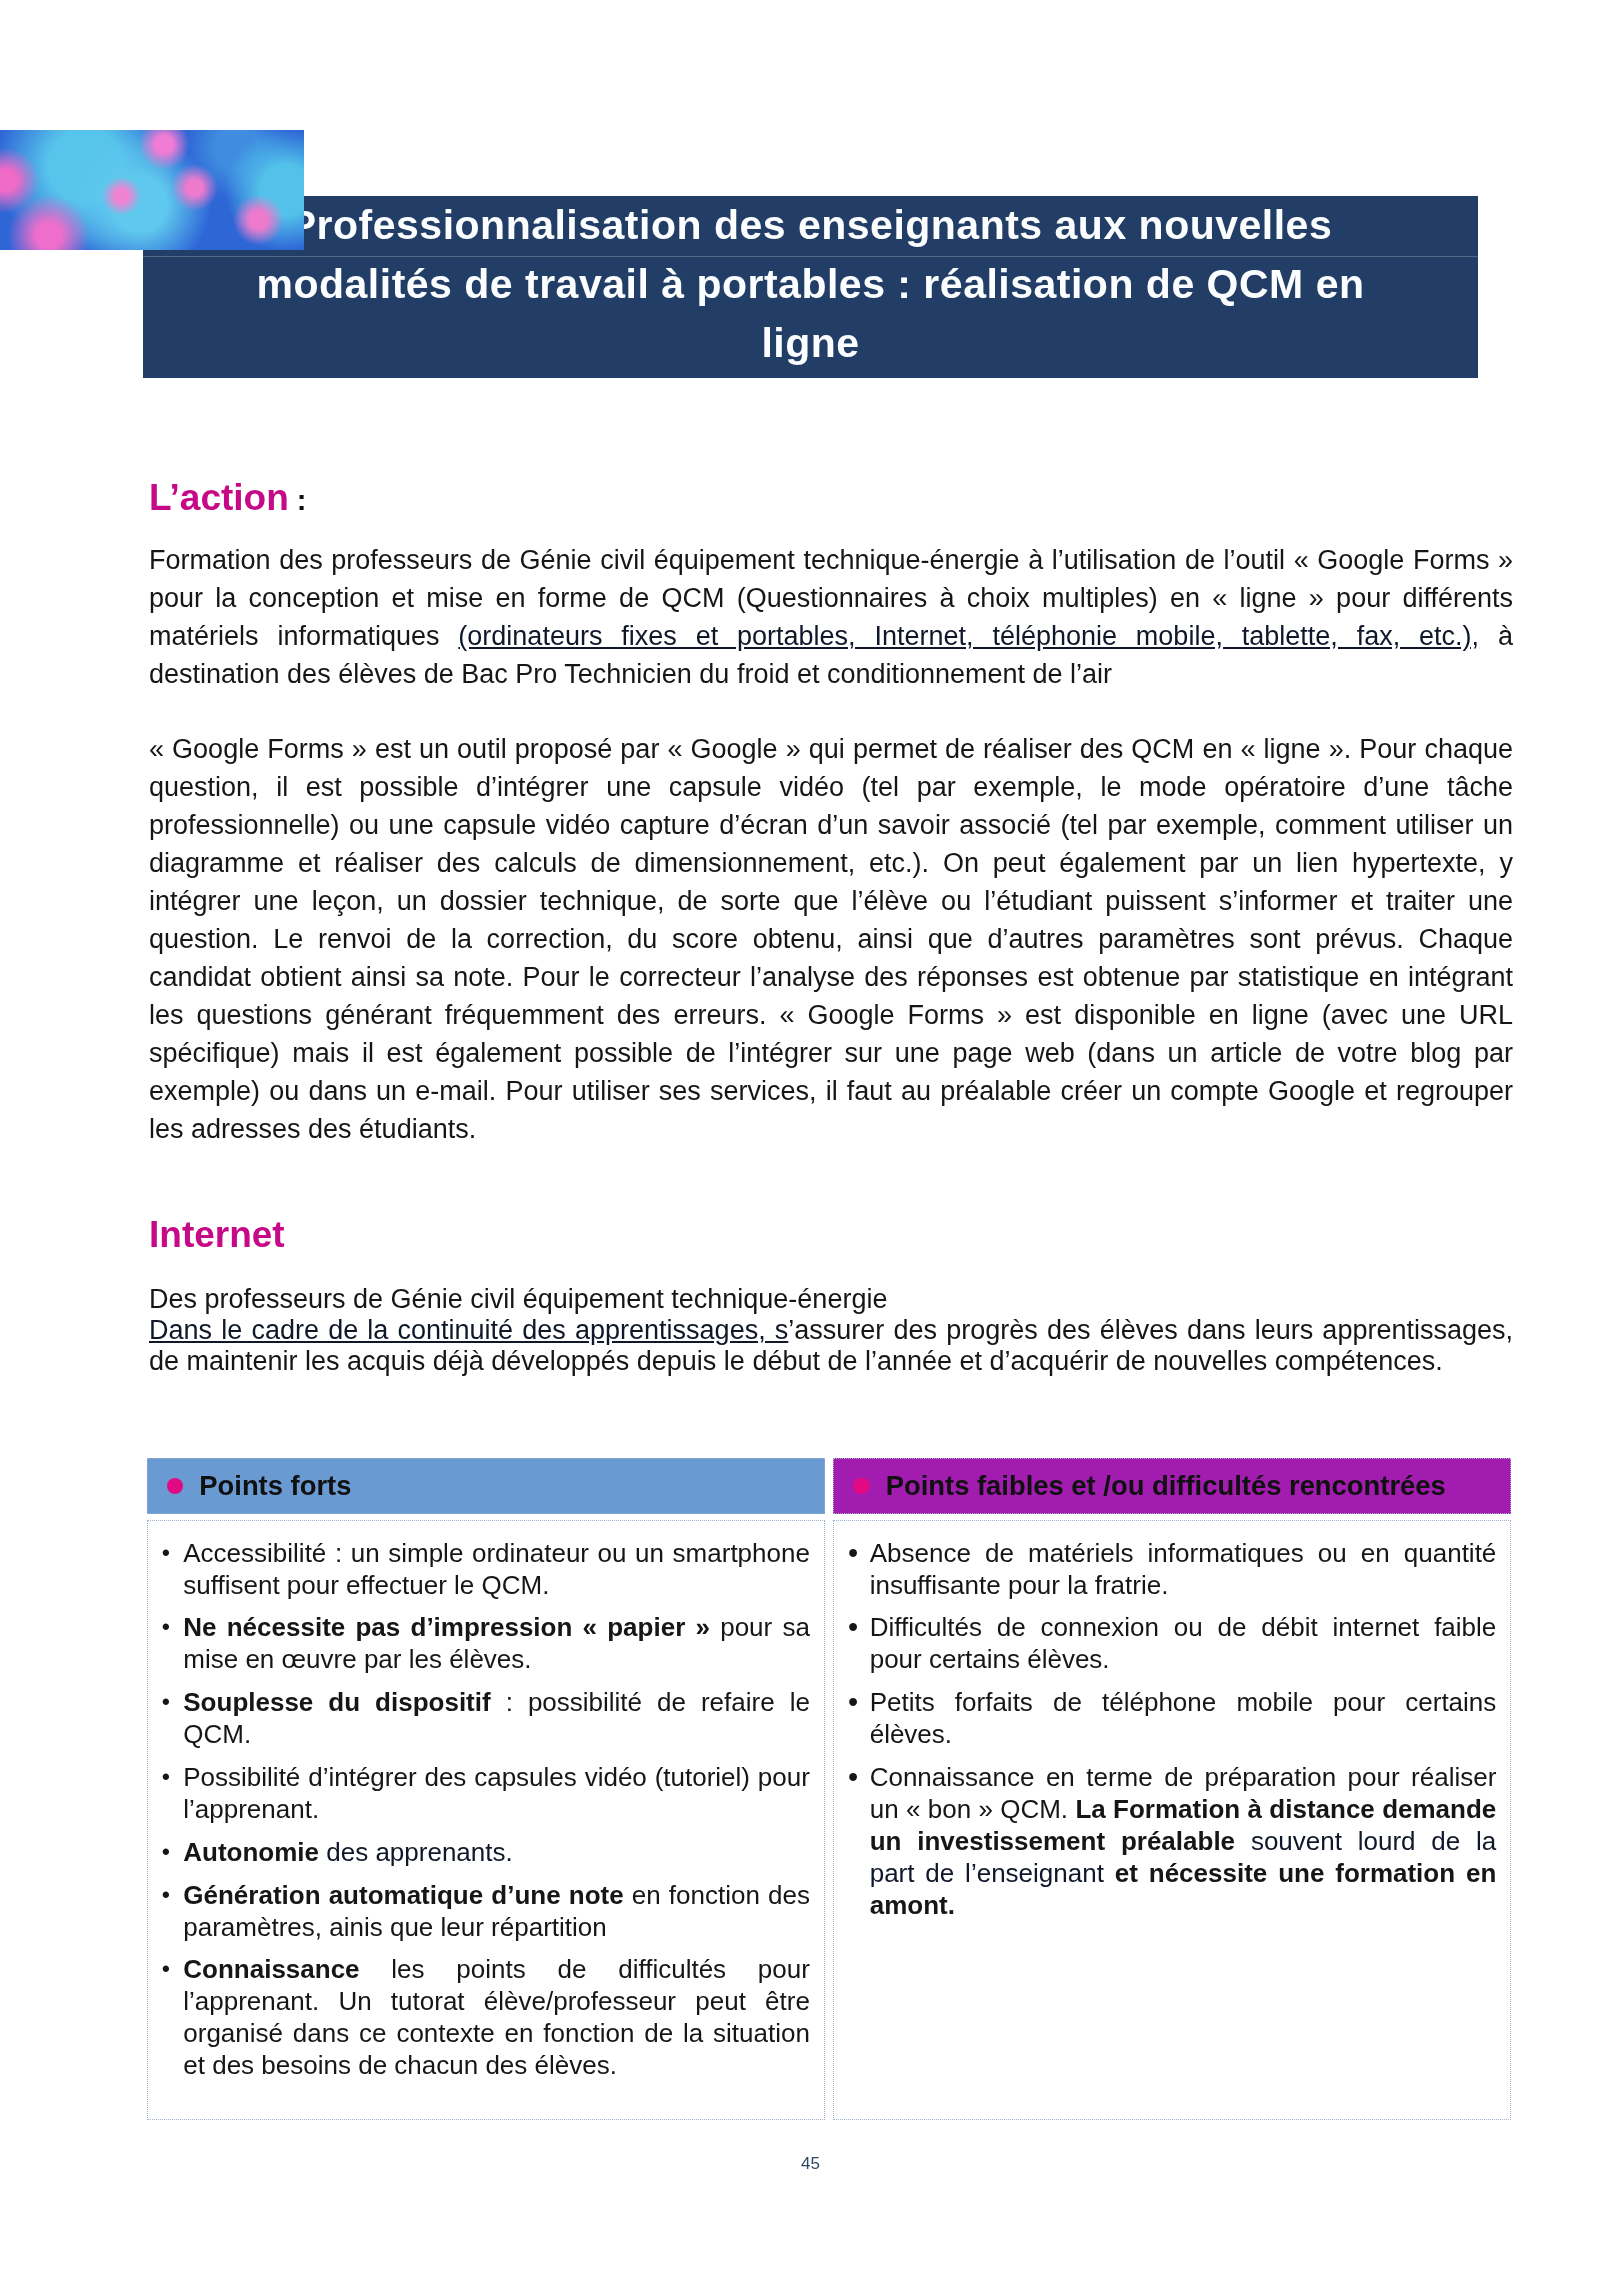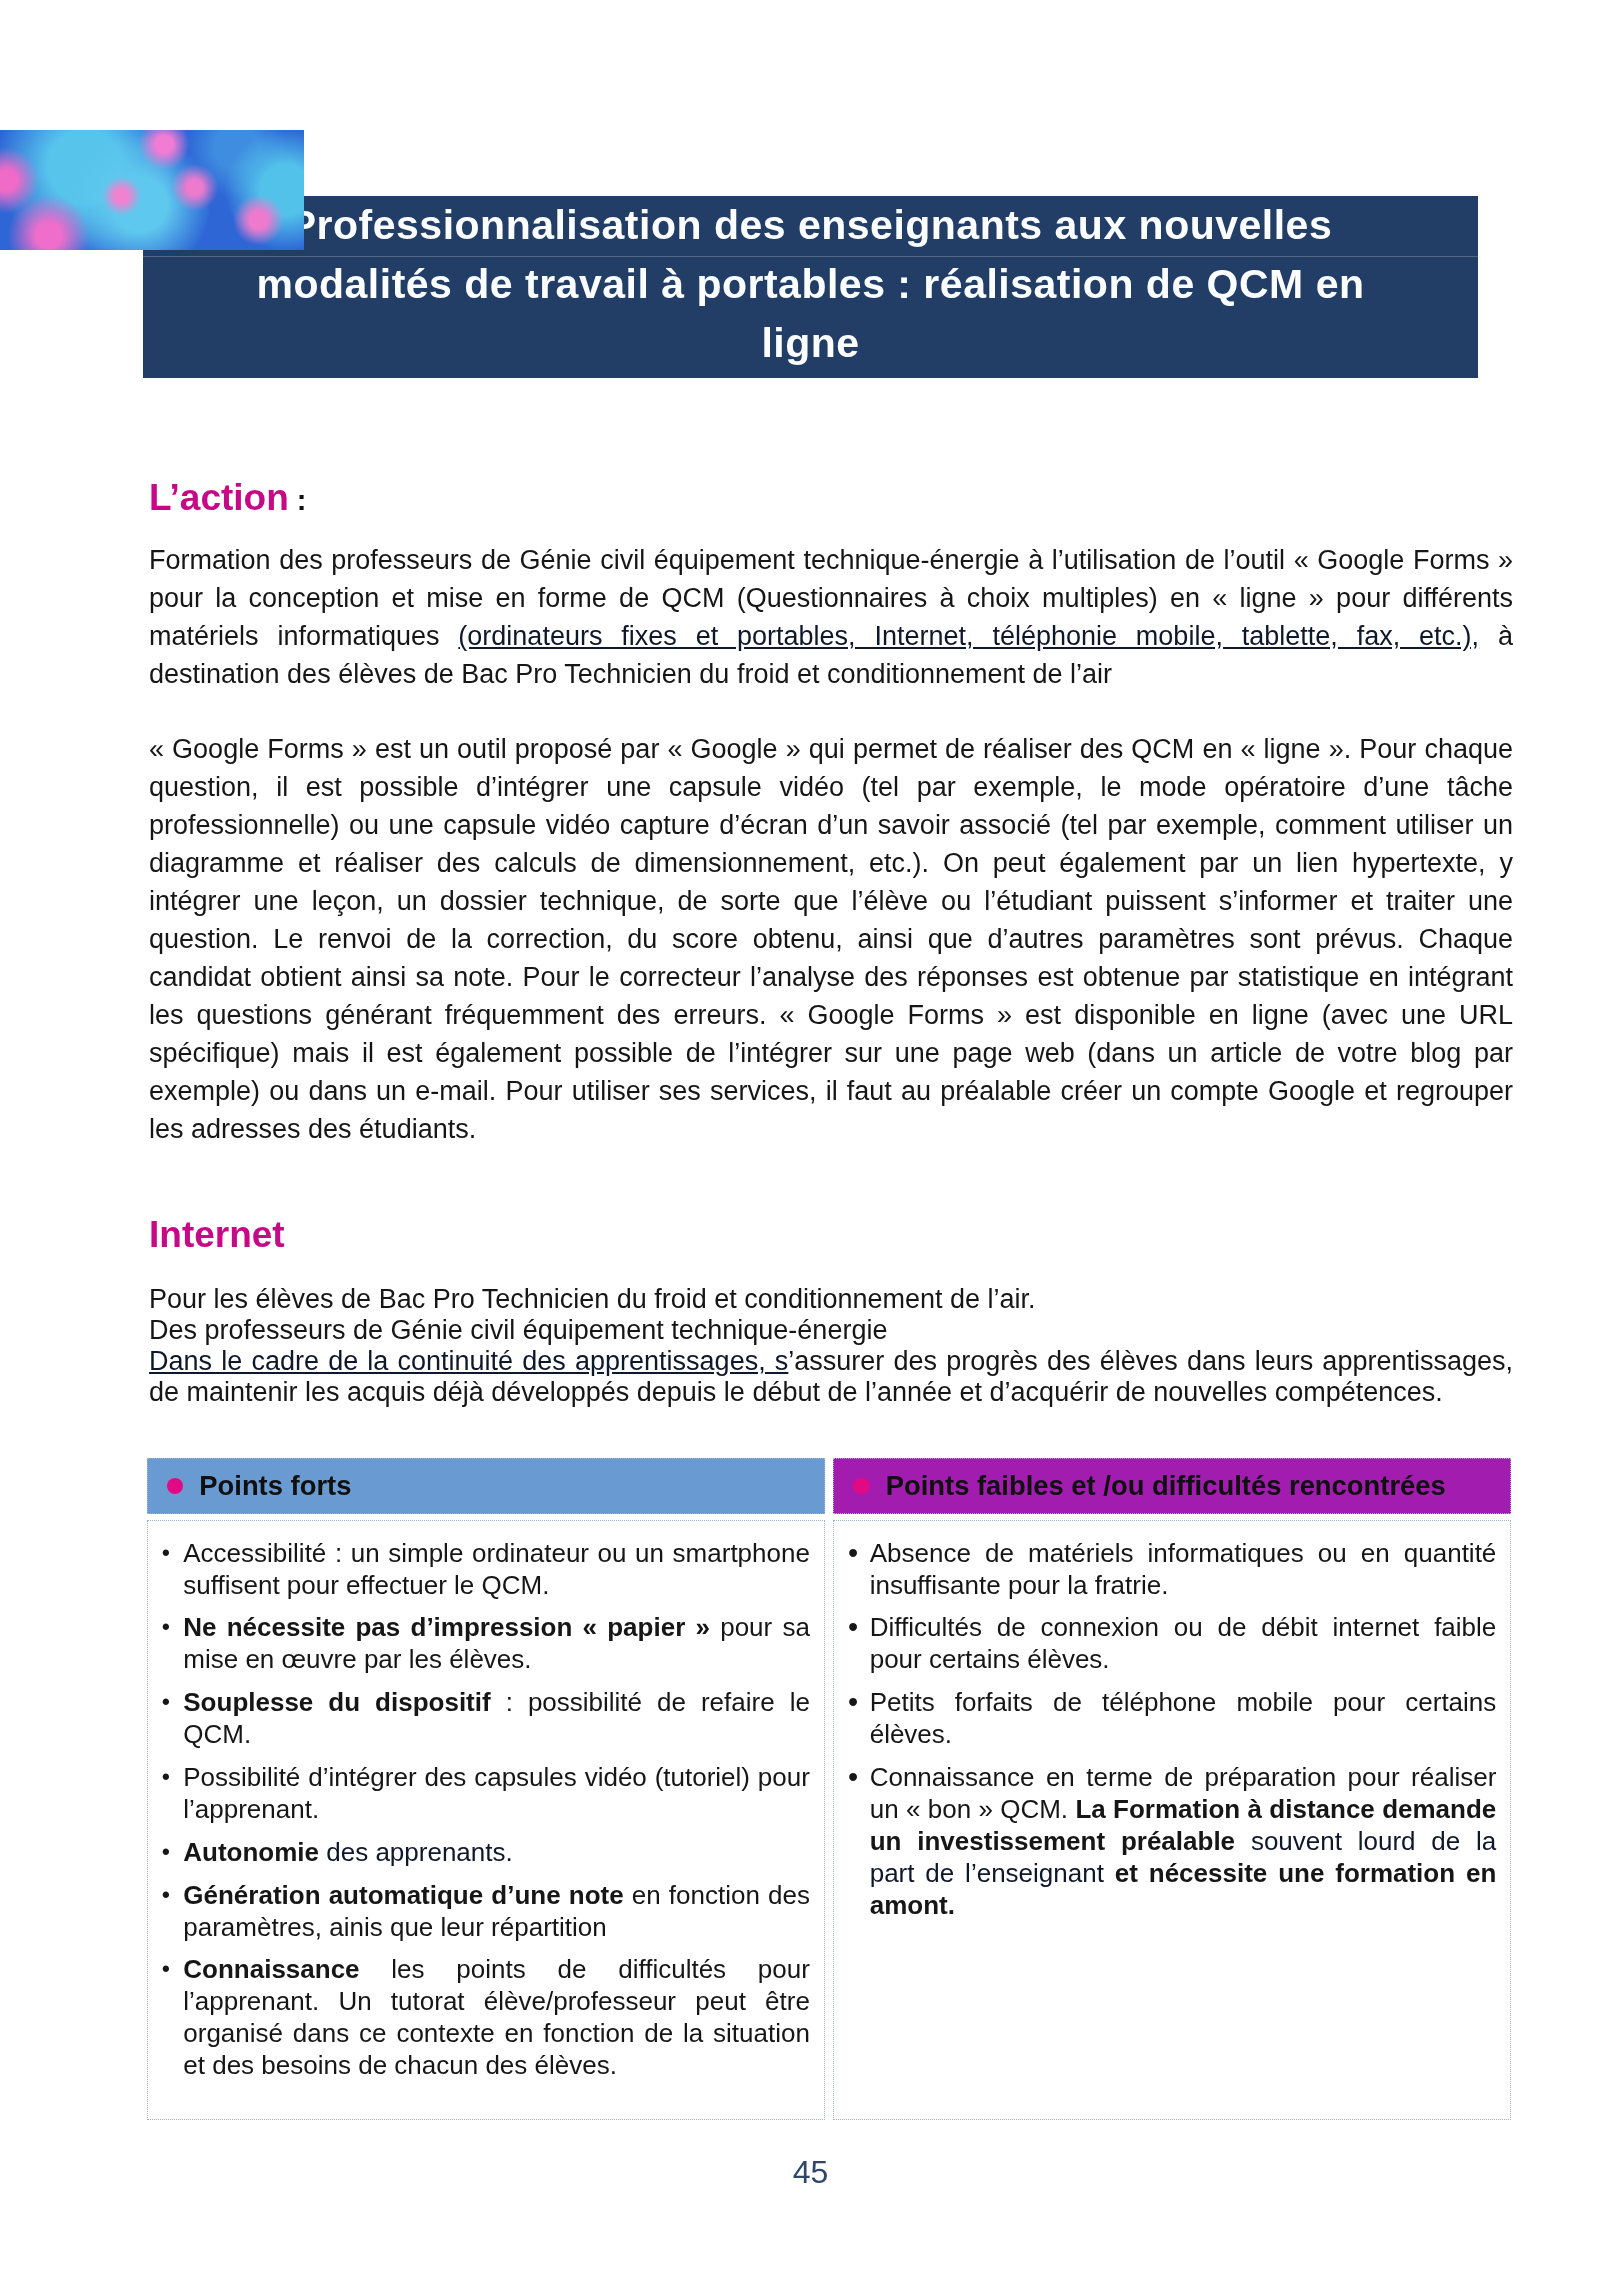--- a/index.html
+++ b/index.html
@@ -113,21 +113,21 @@
   .td-left .b{font-size:23.5px;}
   .td-right .b{font-size:29px;flex-basis:25.5px;}
   ul.blist li .txt{flex:1 1 auto;}
   .seg-b{font-weight:bold;}
   .seg-g{color:#0f172a;}
 
   
   .pagenum{
     position:absolute;left:0;top:2154px;width:100%;
     text-align:center;
-    font-size:32px;color:#2F4767;
+    font-size:17px;color:#2F4767;
   }
 </style>
 </head>
 <body>
 
 <div id="page">
 
   <div class="deco"></div>
 
   <div class="banner">
@@ -143,21 +143,20 @@
 
   <div class="para" style="top:541px;">
     <span>Formation des professeurs de Génie civil équipement technique-énergie à l’utilisation de l’outil « Google Forms » pour la conception et mise en forme de QCM (Questionnaires à choix multiples) en « ligne » pour différents matériels informatiques </span><span class="gray-light">(ordinateurs fixes et portables, Internet, téléphonie mobile, tablette, fax, etc.),</span><span> à destination des élèves de Bac Pro Technicien du froid et conditionnement de l’air</span>
   </div>
 
   <div class="para" style="top:730px;">« Google Forms » est un outil proposé par « Google » qui permet de réaliser des QCM en « ligne ». Pour chaque question, il est possible d’intégrer une capsule vidéo (tel par exemple, le mode opératoire d’une tâche professionnelle) ou une capsule vidéo capture d’écran d’un savoir associé (tel par exemple, comment utiliser un diagramme et réaliser des calculs de dimensionnement, etc.). On peut également par un lien hypertexte, y intégrer une leçon, un dossier technique, de sorte que l’élève ou l’étudiant puissent s’informer et traiter une question. Le renvoi de la correction, du score obtenu, ainsi que d’autres paramètres sont prévus. Chaque candidat obtient ainsi sa note. Pour le correcteur l’analyse des réponses est obtenue par statistique en intégrant les questions générant fréquemment des erreurs. « Google Forms » est disponible en ligne (avec une URL spécifique) mais il est également possible de l’intégrer sur une page web (dans un article de votre blog par exemple) ou dans un e-mail. Pour utiliser ses services, il faut au préalable créer un compte Google et regrouper les adresses des étudiants.</div>
 
   <div class="h-magenta" style="top:1213px;">Internet</div>
 
   <div class="obj-lines" style="top:1284px;">
-    <span class="ln">Pour les élèves de Bac Pro Technicien du froid et conditionnement de l’air.</span>
     <span class="ln">Des professeurs de Génie civil équipement technique-énergie</span>
     <span class="ln" style="text-align:justify;"><span class="gray-light">Dans le cadre de la continuité des apprentissages, s</span><span>’assurer des progrès des élèves dans leurs apprentissages, de maintenir les acquis déjà développés depuis le début de l’année et d’acquérir de nouvelles compétences.</span></span>
   </div>
 
   <div class="tbl">
     <div class="cell th th-left">
       <span class="dot"></span>
       <span class="lbl">Points forts</span>
     </div>
     <div class="cell th th-right">

